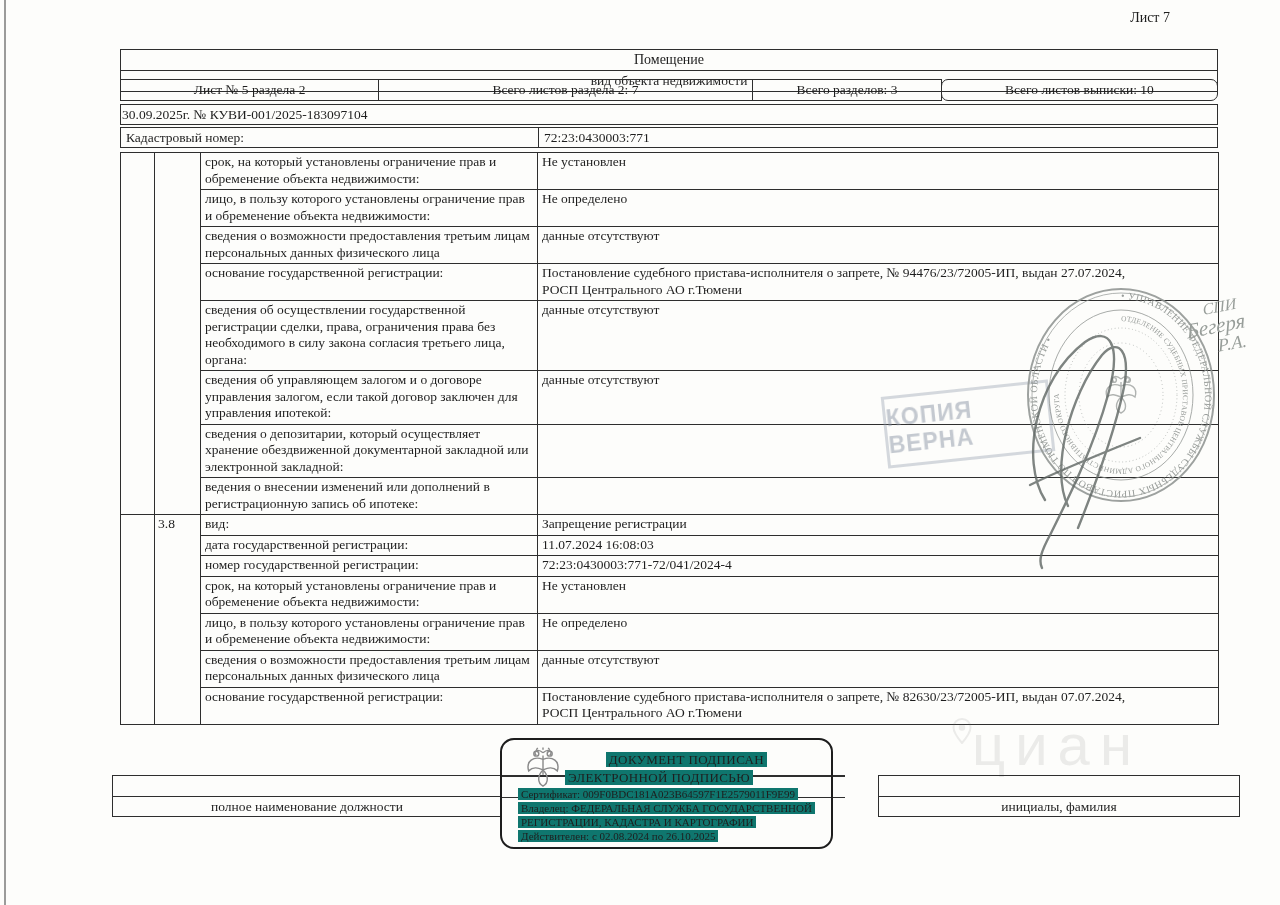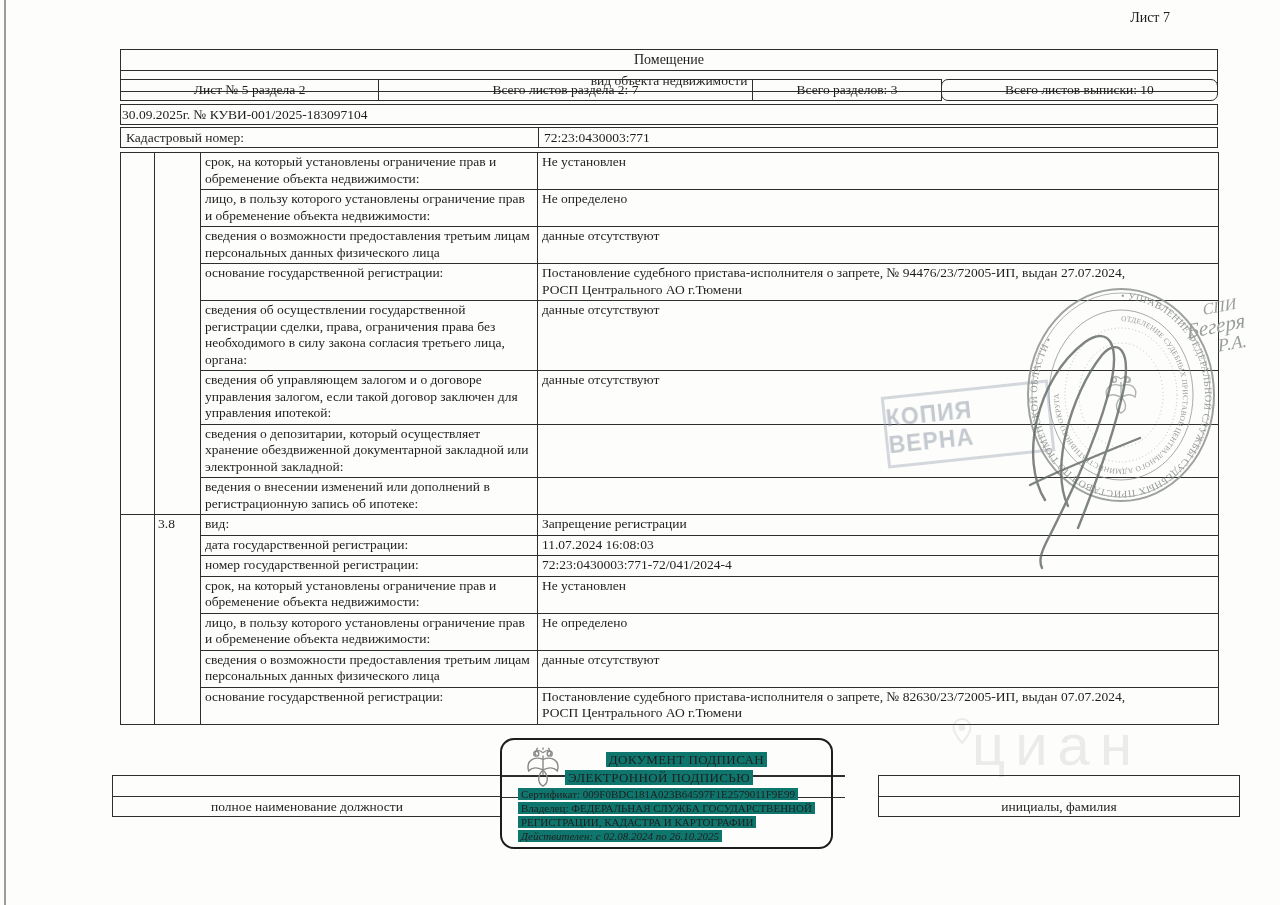--- a/index.html
+++ b/index.html
@@ -40,21 +40,21 @@
   .sigbox{position:absolute;border:1.6px solid #2e2e2e;box-sizing:border-box;height:42px;top:775px;z-index:2;}
   .sigbox .empty{height:21px;border-bottom:1.5px solid #2e2e2e;box-sizing:border-box;}
   .sigbox .cap{height:19px;display:flex;align-items:center;justify-content:center;font-size:13.5px;}
   .esig{position:absolute;left:500px;top:738px;width:333px;height:111px;border:2.6px solid #1d1d1d;border-radius:14px;box-sizing:border-box;z-index:5;}
   .esig .t1{position:absolute;left:46px;right:6px;top:12px;text-align:center;font-size:13px;letter-spacing:.4px;}
   .esig .t2{position:absolute;left:46px;right:6px;top:30px;text-align:left;font-size:13px;letter-spacing:.4px;margin-left:17px;}
   .esig .s{position:absolute;left:16px;right:8px;font-size:11px;line-height:12px;}
   .esig .s.c1{top:48px;}
   .esig .s.c2{top:62px;}
   .esig .s.c3{top:76px;}
-  .esig .s.c4{top:90px;font-style:italic;}
+  .esig .s.c4{top:90px;}
   .esig span{background:#0f766e;padding:0 3px;}
   .eagle{position:absolute;left:20px;top:6px;width:42px;height:44px;}
 </style>
 </head>
 <body>
 
 <div class="page">
   <div class="scan-edge"></div>
 
   <div class="sheet-no">Лист 7</div>

